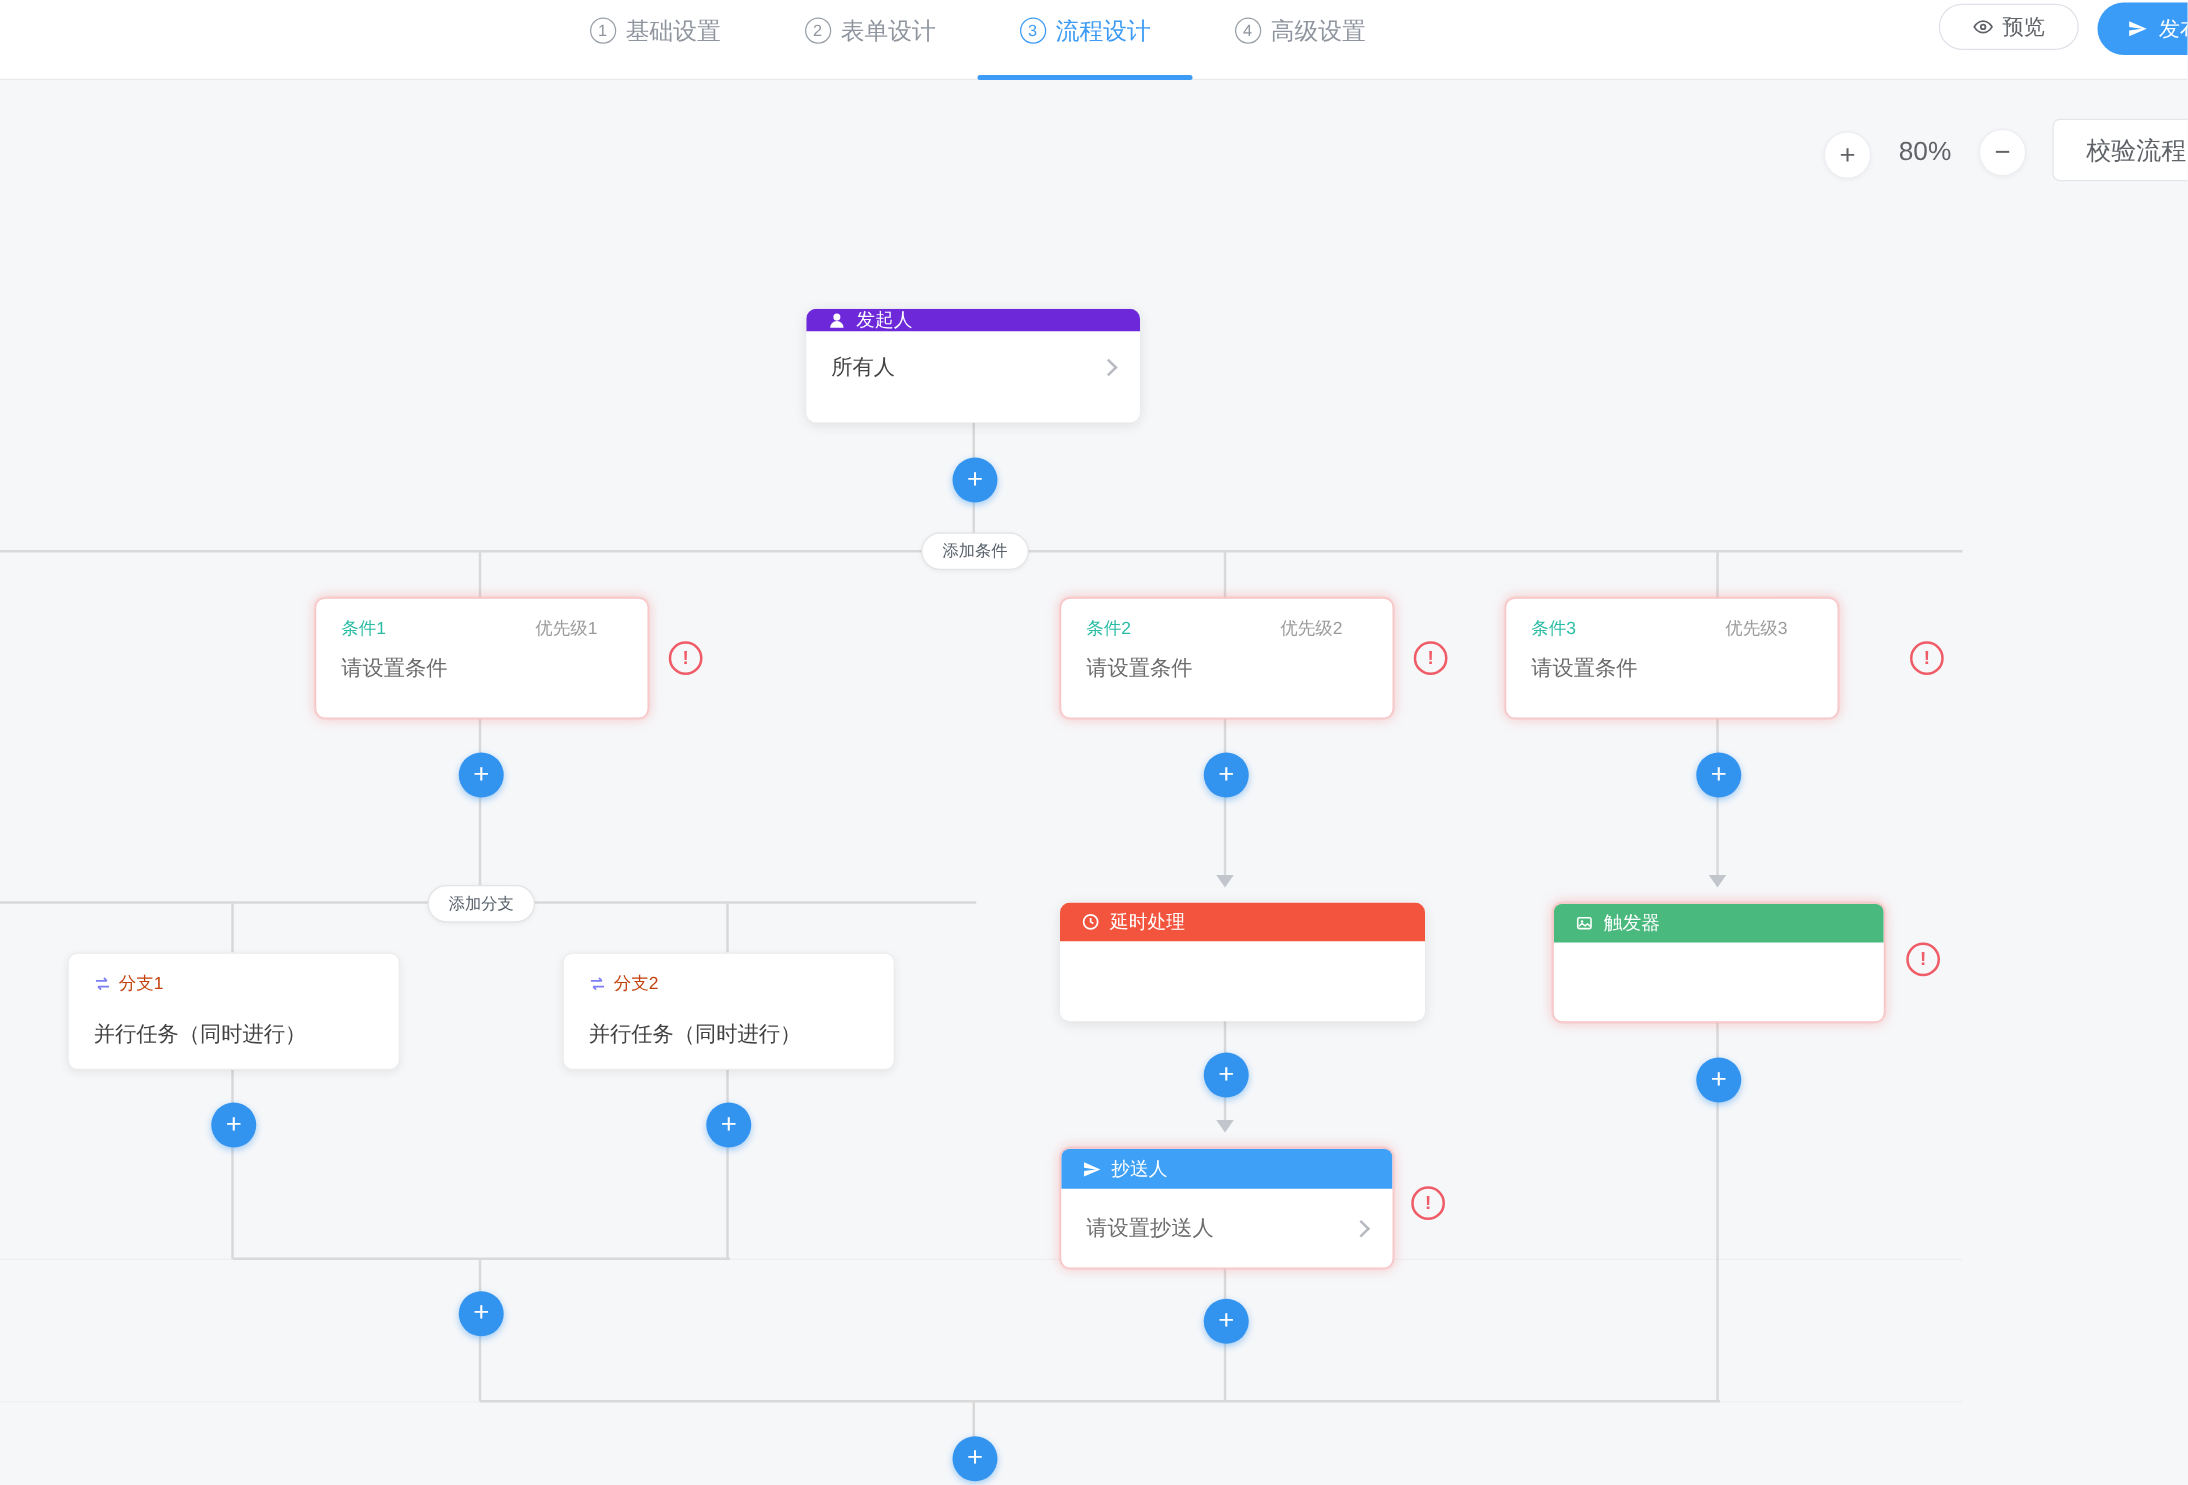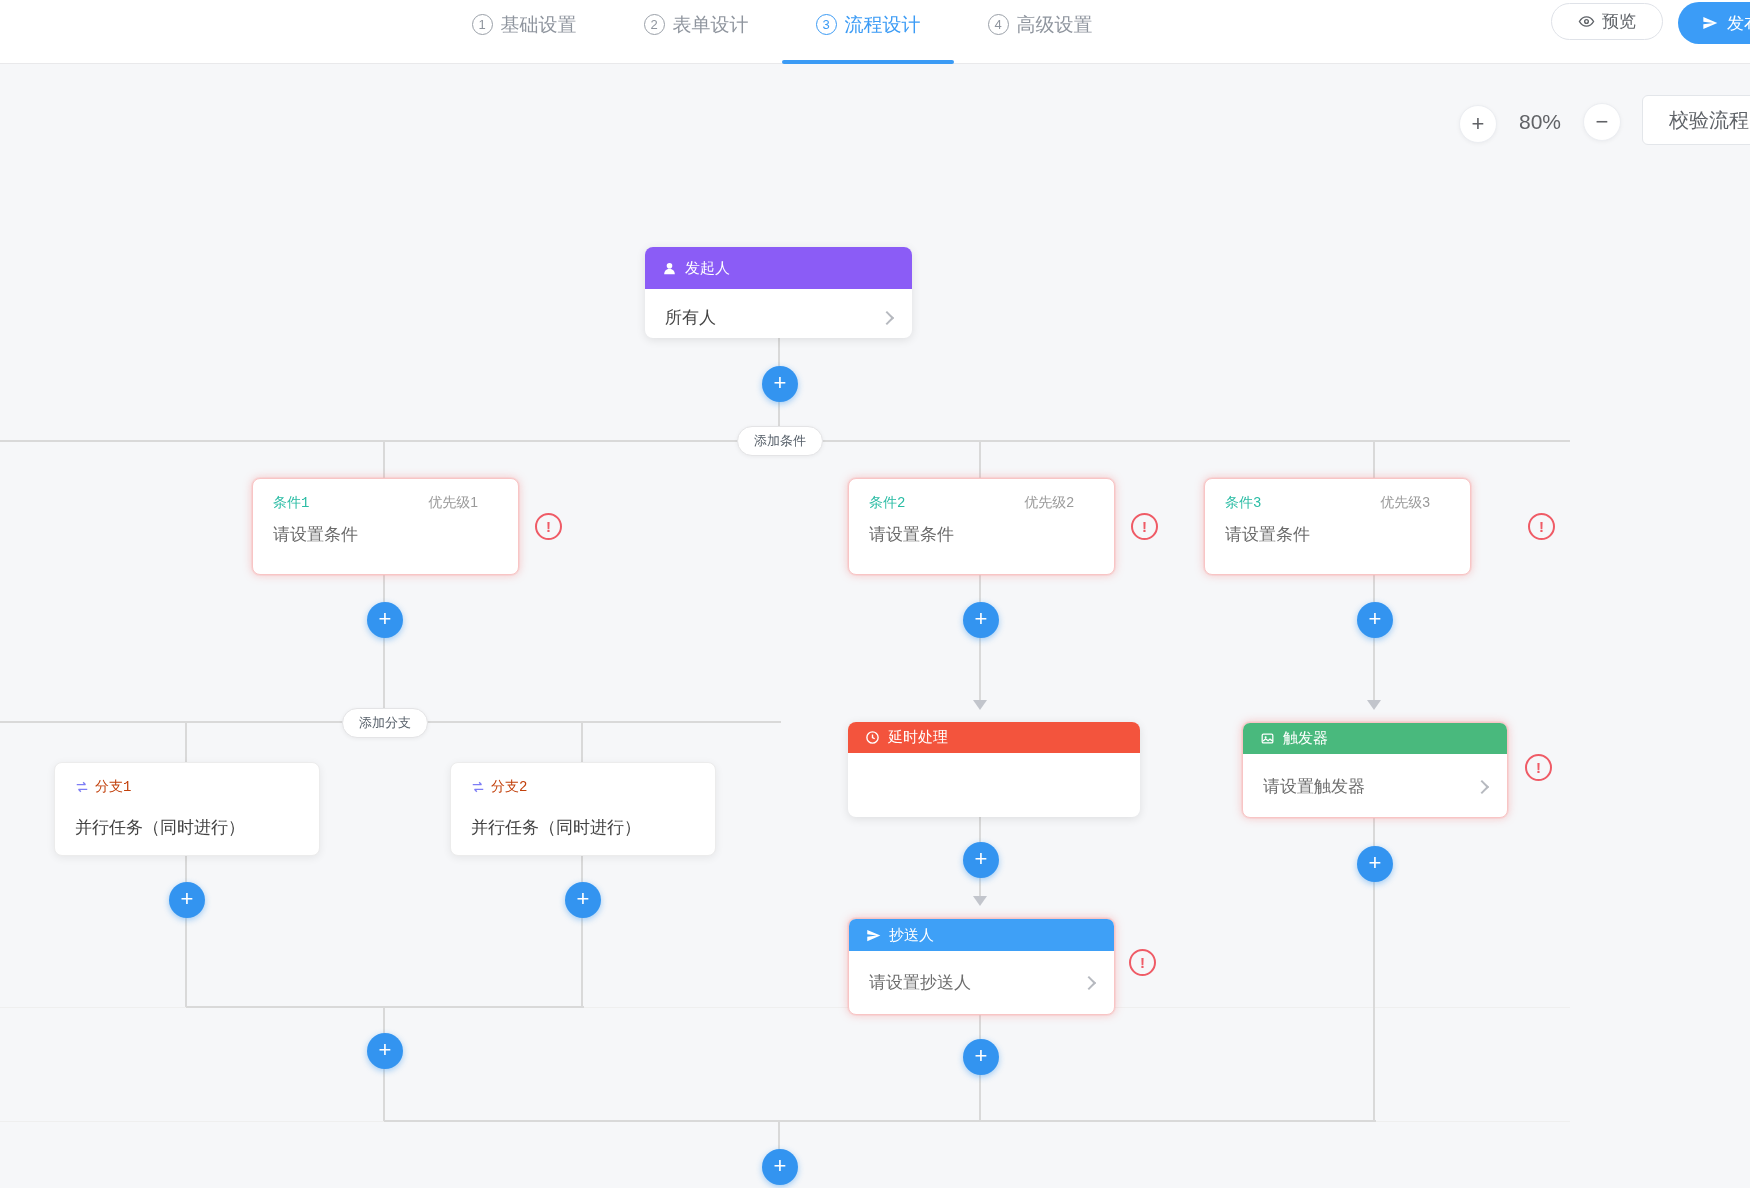--- a/index.html
+++ b/index.html
@@ -59,21 +59,21 @@
     font-size:17px; color:#454545; }
   .node-body.placeholder { color:#6e6e6e; }
   .chev { position:absolute; right:20px; top:50%; width:10px; height:10px;
     border-top:2px solid #b6b9bf; border-right:2px solid #b6b9bf;
     transform:translateY(-50%) rotate(45deg); }
   .cond-card { position:absolute; width:267px; height:97px; background:#fff; border-radius:8px;
     border:1px solid #f8c5c5; box-shadow:0 0 0 1px rgba(249,185,185,.30),0 0 10px rgba(244,118,118,.40);
     padding:15px 20px 0 20px; cursor:pointer; z-index:4; }
   .cond-card.plain { border:1px solid #ececec; box-shadow:0 2px 8px rgba(0,0,0,.07); }
   .cond-top { display:flex; justify-content:space-between; align-items:center; font-size:14px; }
-  .cond-title { color:#2abca4; display:flex; align-items:center; gap:6px;font-family:Liberation Mono, monospace; }
+  .cond-title { color:#2abca4; display:flex; align-items:center; gap:6px; }
   .cond-title.branch { color:#c2410c; }
   .cond-priority { color:#9a9a9a; padding-right:20px; }
   .cond-content { margin-top:11px; font-size:17px; color:#6b6b6b; }
   .cond-content.dark { color:#424242;margin-top:20px; }
   .warn { position:absolute; width:27px; height:27px; border:2px solid #ef5b66; border-radius:50%;
     color:#ef5b66; font-size:15px; font-weight:bold; text-align:center; line-height:23px; z-index:6; }
   .icon svg { display:block; }
 </style>
 </head>
 <body>
@@ -100,21 +100,21 @@
 <div class="vline" style="left:581px;top:722px;height:40px"></div>
 <div class="vline" style="left:581px;top:856px;height:151px"></div>
 <div class="vline" style="left:383px;top:1007px;height:114px"></div>
 <div class="vline" style="left:778px;top:1121px;height:30px"></div>
 
 <div class="arrow-down" style="left:973px;top:700px"></div>
 <div class="arrow-down" style="left:973px;top:896px"></div>
 <div class="arrow-down" style="left:1367px;top:700px"></div>
 
 <div class="node" style="left:645px;top:247px;width:267px;height:91px">
-  <div class="node-header" style="background:#8b5cf6;height:42px">
+  <div class="node-header" style="background:#6d28d9;height:18px">
     <span class="icon">
       <svg width="15" height="15" viewBox="0 0 24 24" fill="#fff">
           <circle cx="12" cy="7.5" r="4.5"></circle>
           <path d="M3.5 21c0-4.7 3.8-8.5 8.5-8.5s8.5 3.8 8.5 8.5z"></path>
         </svg>
     </span>
     <span>发起人</span>
   </div>
   <div class="node-body" style="height:57px">
     <span>所有人</span>
@@ -221,24 +221,20 @@
   <div class="node-header" style="background:#49b97d;height:31px">
     <span class="icon">
       <svg width="15" height="15" viewBox="0 0 24 24" fill="none" stroke="#fff" stroke-width="2">
           <rect x="3.5" y="5" width="17" height="14" rx="2"></rect>
           <circle cx="9" cy="10" r="1.6" fill="#fff" stroke="none"></circle>
           <path d="M5 16l4-3.5 4 3 3-2.5 4 3"></path>
         </svg>
     </span>
     <span>触发器</span>
   </div>
-  <div class="node-body placeholder" style="height:65px">
-    <span>请设置触发器</span>
-    <span class="chev"></span>
-  </div>
 </div>
 
 <div class="warn" style="left:535px;top:513px"><span>!</span></div>
 <div class="warn" style="left:1131px;top:513px"><span>!</span></div>
 <div class="warn" style="left:1528px;top:513px"><span>!</span></div>
 <div class="warn" style="left:1525px;top:754px"><span>!</span></div>
 <div class="warn" style="left:1129px;top:949px"><span>!</span></div>
 
 <div class="zoom-circle" style="left:1459px;top:105px"><span>+</span></div>
 <div class="zoom-label">80%</div>

